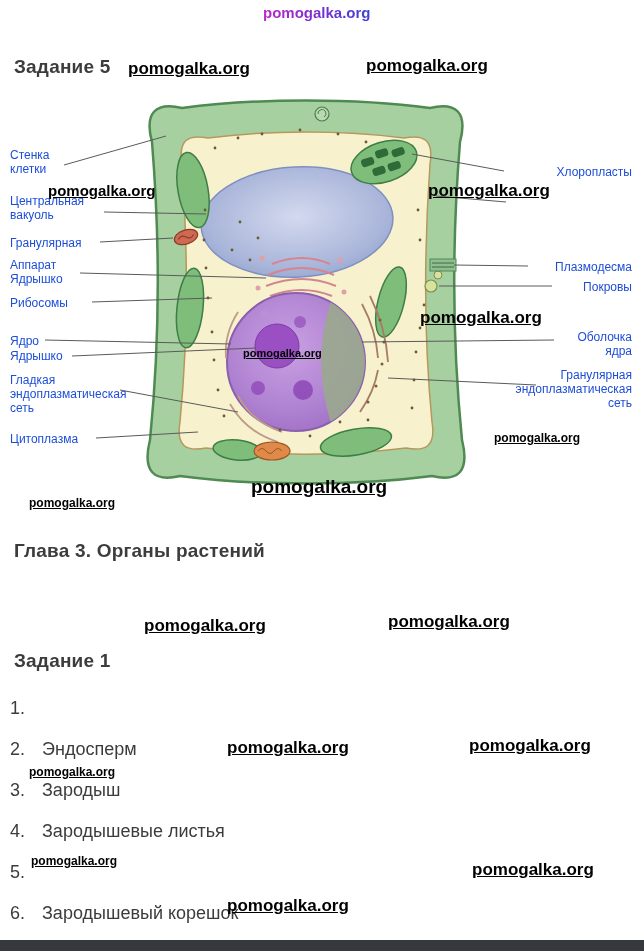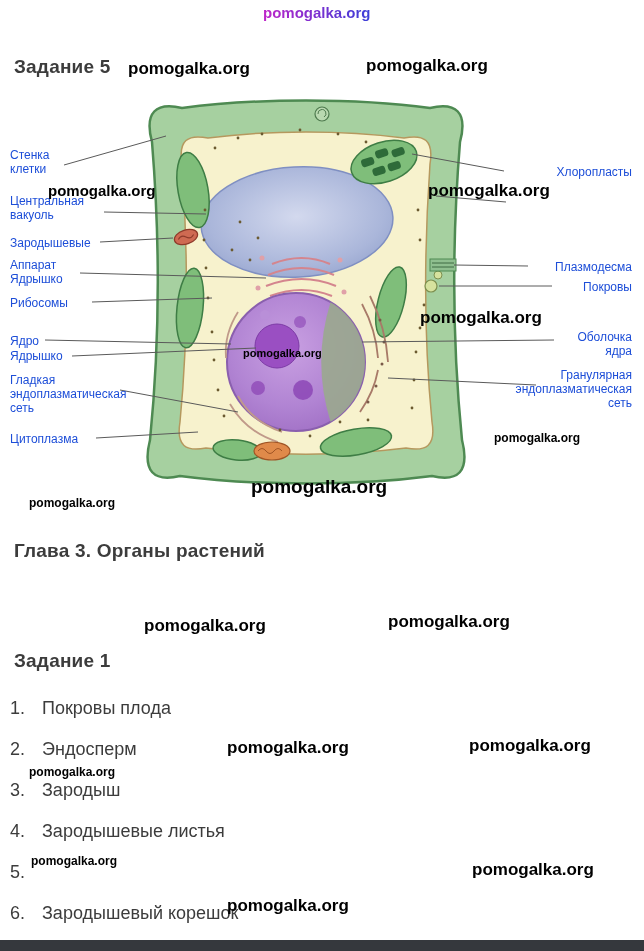--- a/index.html
+++ b/index.html
@@ -5,21 +5,21 @@
   html,body { margin:0; padding:0; background:#ffffff; }
   .page {
     position:relative; width:644px; height:951px; background:#ffffff;
     font-family:"Liberation Sans", sans-serif; overflow:hidden;
   }
   .heading {
     position:absolute; left:10px; margin:4px;
     font-size:19px; font-weight:700; color:#3c3c3c; letter-spacing:0.2px;
   }
   
-  .wm { position:absolute; font-weight:700; color:#000; white-space:nowrap; z-index:6; }
+  .wm { position:absolute; font-weight:700; color:#000; white-space:nowrap; z-index:6;text-decoration:underline; }
   .wm-xl { font-size:19px; }
   .wm-lg { font-size:17px; }
   .wm-md { font-size:15px; }
   .wm-sm { font-size:12px; }
   .wm-xs { font-size:11px; }
   .wm-top {
     font-size:15px; font-weight:600;
     background:linear-gradient(90deg,#bf26c9 0%,#7a2fd0 50%,#3b41d8 100%);
     -webkit-background-clip:text; background-clip:text; color:transparent;
   }
@@ -205,39 +205,38 @@
         <line x1="506" y1="112" x2="436" y2="106"></line>
         <line x1="528" y1="176" x2="454" y2="175"></line>
         <line x1="552" y1="196" x2="439" y2="196"></line>
         <line x1="554" y1="250" x2="362" y2="252"></line>
         <line x1="536" y1="295" x2="388" y2="288"></line>
       </g>
     </svg>
 
     <div class="lbl" style="left:10px; top:58px;  width:52px">Стенка клетки</div>
     <div class="lbl" style="left:10px; top:104px; width:90px">Центральная вакуоль</div>
-    <div class="lbl" style="left:10px; top:146px; width:100px">Зародышевые</div>
+    <div class="lbl" style="left:10px; top:146px; width:100px">Гранулярная</div>
     <div class="lbl" style="left:10px; top:168px; width:62px">Аппарат Ядрышко</div>
     <div class="lbl" style="left:10px; top:206px; width:90px">Рибосомы</div>
     <div class="lbl" style="left:10px; top:244px; width:40px">Ядро</div>
     <div class="lbl" style="left:10px; top:259px; width:70px">Ядрышко</div>
     <div class="lbl" style="left:10px; top:283px; width:126px">Гладкая эндоплазматическая сеть</div>
     <div class="lbl" style="left:10px; top:342px; width:90px">Цитоплазма</div>
 
     <div class="lbl right" style="right:12px; top:75px;  width:100px">Хлоропласты</div>
     <div class="lbl right" style="right:12px; top:170px; width:100px">Плазмодесма</div>
     <div class="lbl right" style="right:12px; top:190px; width:80px">Покровы</div>
     <div class="lbl right" style="right:12px; top:240px; width:70px">Оболочка ядра</div>
     <div class="lbl right" style="right:12px; top:278px; width:132px">Гранулярная эндоплазматическая сеть</div>
   </div>
 
   <div class="answers">
     <div class="answer-row">
       <span class="answer-num">1.</span>
-      <span>Покровы плода</span>
     </div>
     <div class="answer-row">
       <span class="answer-num">2.</span>
       <span>Эндосперм</span>
     </div>
     <div class="answer-row">
       <span class="answer-num">3.</span>
       <span>Зародыш</span>
     </div>
     <div class="answer-row">

